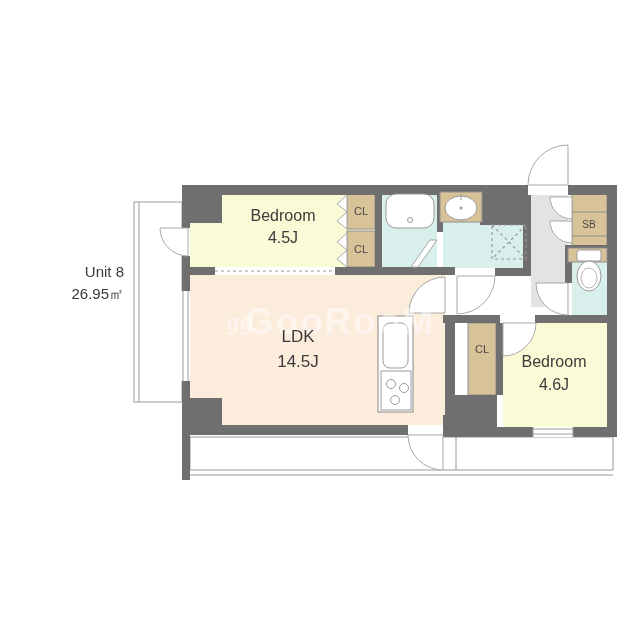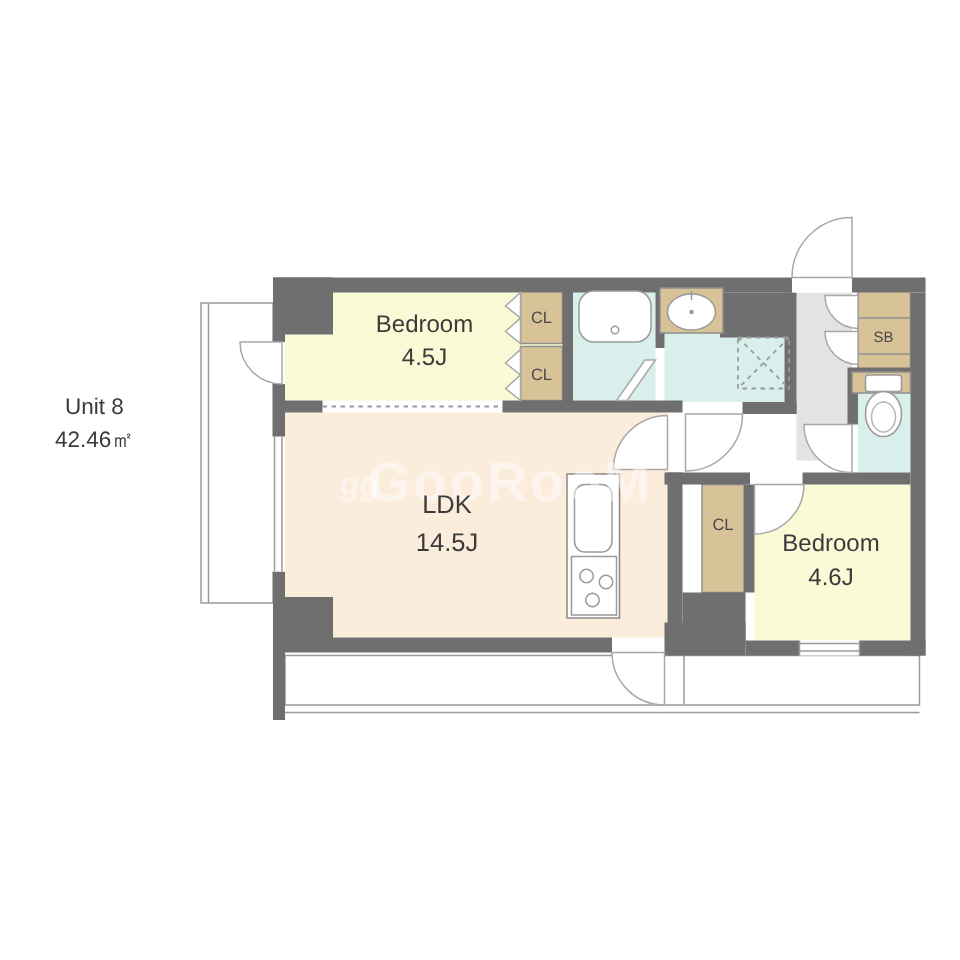--- a/index.html
+++ b/index.html
@@ -1,18 +1,18 @@
 <!DOCTYPE html>
 <html><head>
 <meta charset="utf-8">
 <style>
   html,body{margin:0;padding:0;background:#fff;}
   #canvas{position:relative;width:640px;height:640px;background:#fff;overflow:hidden;
           font-family:"Liberation Sans",sans-serif;}
-  #unit-info{position:absolute;left:2px;top:261px;width:122px;text-align:center;
+  #unit-info{position:absolute;left:2px;top:261px;width:122px;text-align:right;
              color:#3a3a3a;font-size:15px;line-height:22px;}
   svg{position:absolute;left:0;top:0;}
   .wall{fill:#6f6f6f;stroke:none;}
   .fixture{stroke:#9a9a9a;stroke-width:1;fill:#fff;}
   .door{fill:#fff;stroke:#a8a8a8;stroke-width:1;}
   .rail{stroke:#9a9a9a;stroke-width:1;fill:none;}
   .dash{stroke:#9a9a9a;stroke-width:1.2;fill:none;stroke-dasharray:3,3;}
   text{fill:#3b3b3b;}
   .room-label{font-size:16px;text-anchor:middle;}
   .ldk-label{font-size:17px;text-anchor:middle;}
@@ -22,21 +22,21 @@
   .wm-main{font-size:37px;font-weight:bold;letter-spacing:2px;}
   .wm-icon{font-size:22px;font-style:italic;font-weight:bold;}
 </style>
 </head>
 <body>
 
 <div id="canvas">
 
   <div id="unit-info">
     <div>Unit 8</div>
-    <div>42.46㎡</div>
+    <div>26.95㎡</div>
   </div>
 
   <svg width="640" height="640" viewBox="0 0 640 640">
 
     <g>
       <rect x="134" y="202" width="48" height="200" class="rail"></rect>
       <line x1="139" y1="202" x2="139" y2="402" class="rail"></line>
     </g>
     <g>
       <rect x="190" y="437" width="423" height="33" class="rail"></rect>

